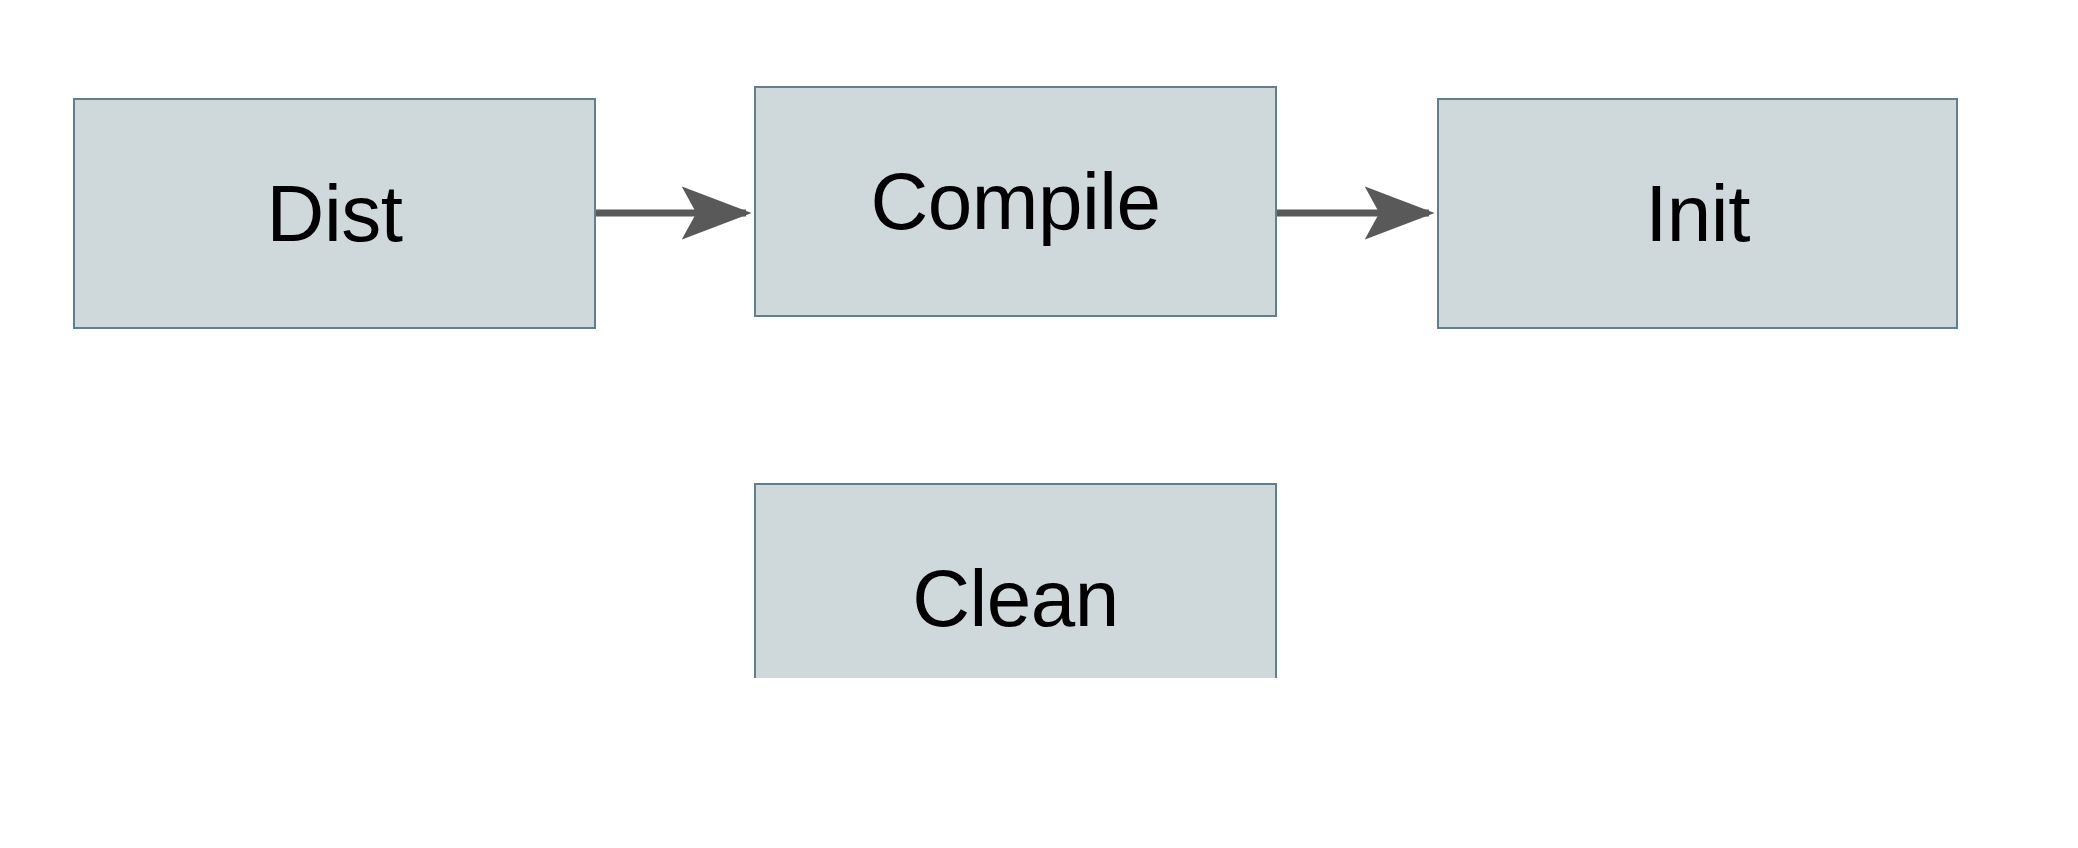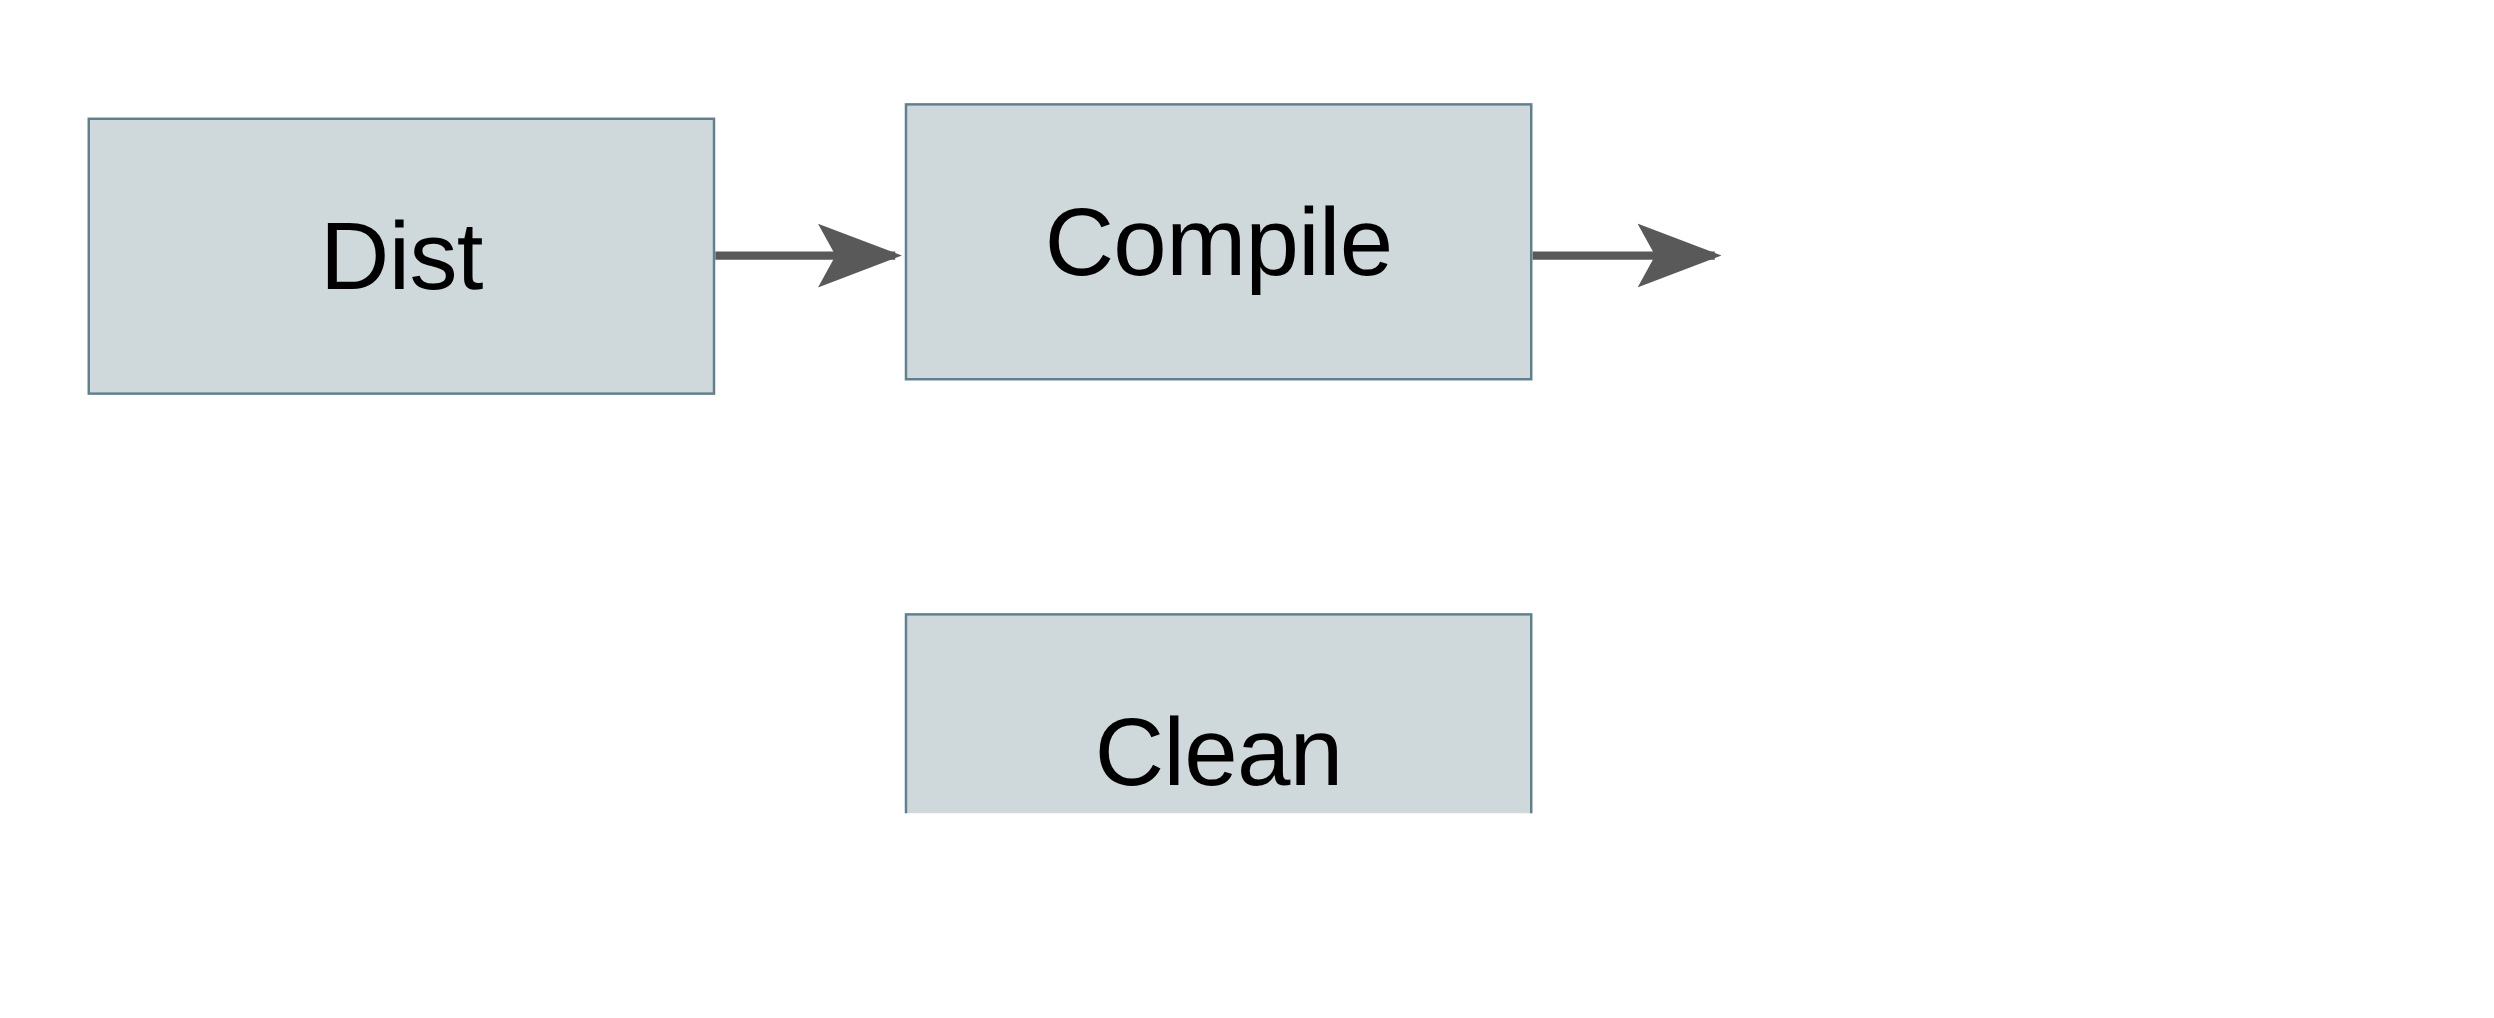--- a/index.html
+++ b/index.html
@@ -42,21 +42,21 @@
     left: 0;
     top: 0;
     width: 2078px;
     height: 848px;
     pointer-events: none;
   }
   
   #node-dist    { left: 73px;   top: 98px;  width: 523px; height: 231px; }
   #node-compile { left: 754px;  top: 86px;  width: 523px; height: 231px; }
   #node-init    { left: 1437px; top: 98px;  width: 521px; height: 231px; }
-  #node-clean   { left: 754px;  top: 511px; width: 523px; height: 232px; }
+  #node-clean   { left: 754px;  top: 483px; width: 523px; height: 232px; }
 </style>
 </head>
 <body>
 
 <div id="canvas">
 
   <svg class="edge-layer" width="2078" height="848" viewBox="0 0 2078 848" xmlns="http://www.w3.org/2000/svg">
     <defs>
       <marker id="arrowhead" markerWidth="10" markerHeight="10" refX="9.2" refY="4" orient="auto" markerUnits="strokeWidth">
         <path d="M0,0.2 L10,4 L0,7.8 L2.1,4 Z" fill="#595959"></path>
@@ -71,18 +71,21 @@
   </svg>
 
   <div class="node" id="node-dist">
     <span class="node-label">Dist</span>
   </div>
 
   <div class="node" id="node-compile">
     <span class="node-label">Compile</span>
   </div>
 
+  <div class="node" id="node-init">
+    <span class="node-label">Init</span>
+  </div>
 
   <div class="node" id="node-clean">
     <span class="node-label">Clean</span>
   </div>
 
 </div>
 
 </body></html>

